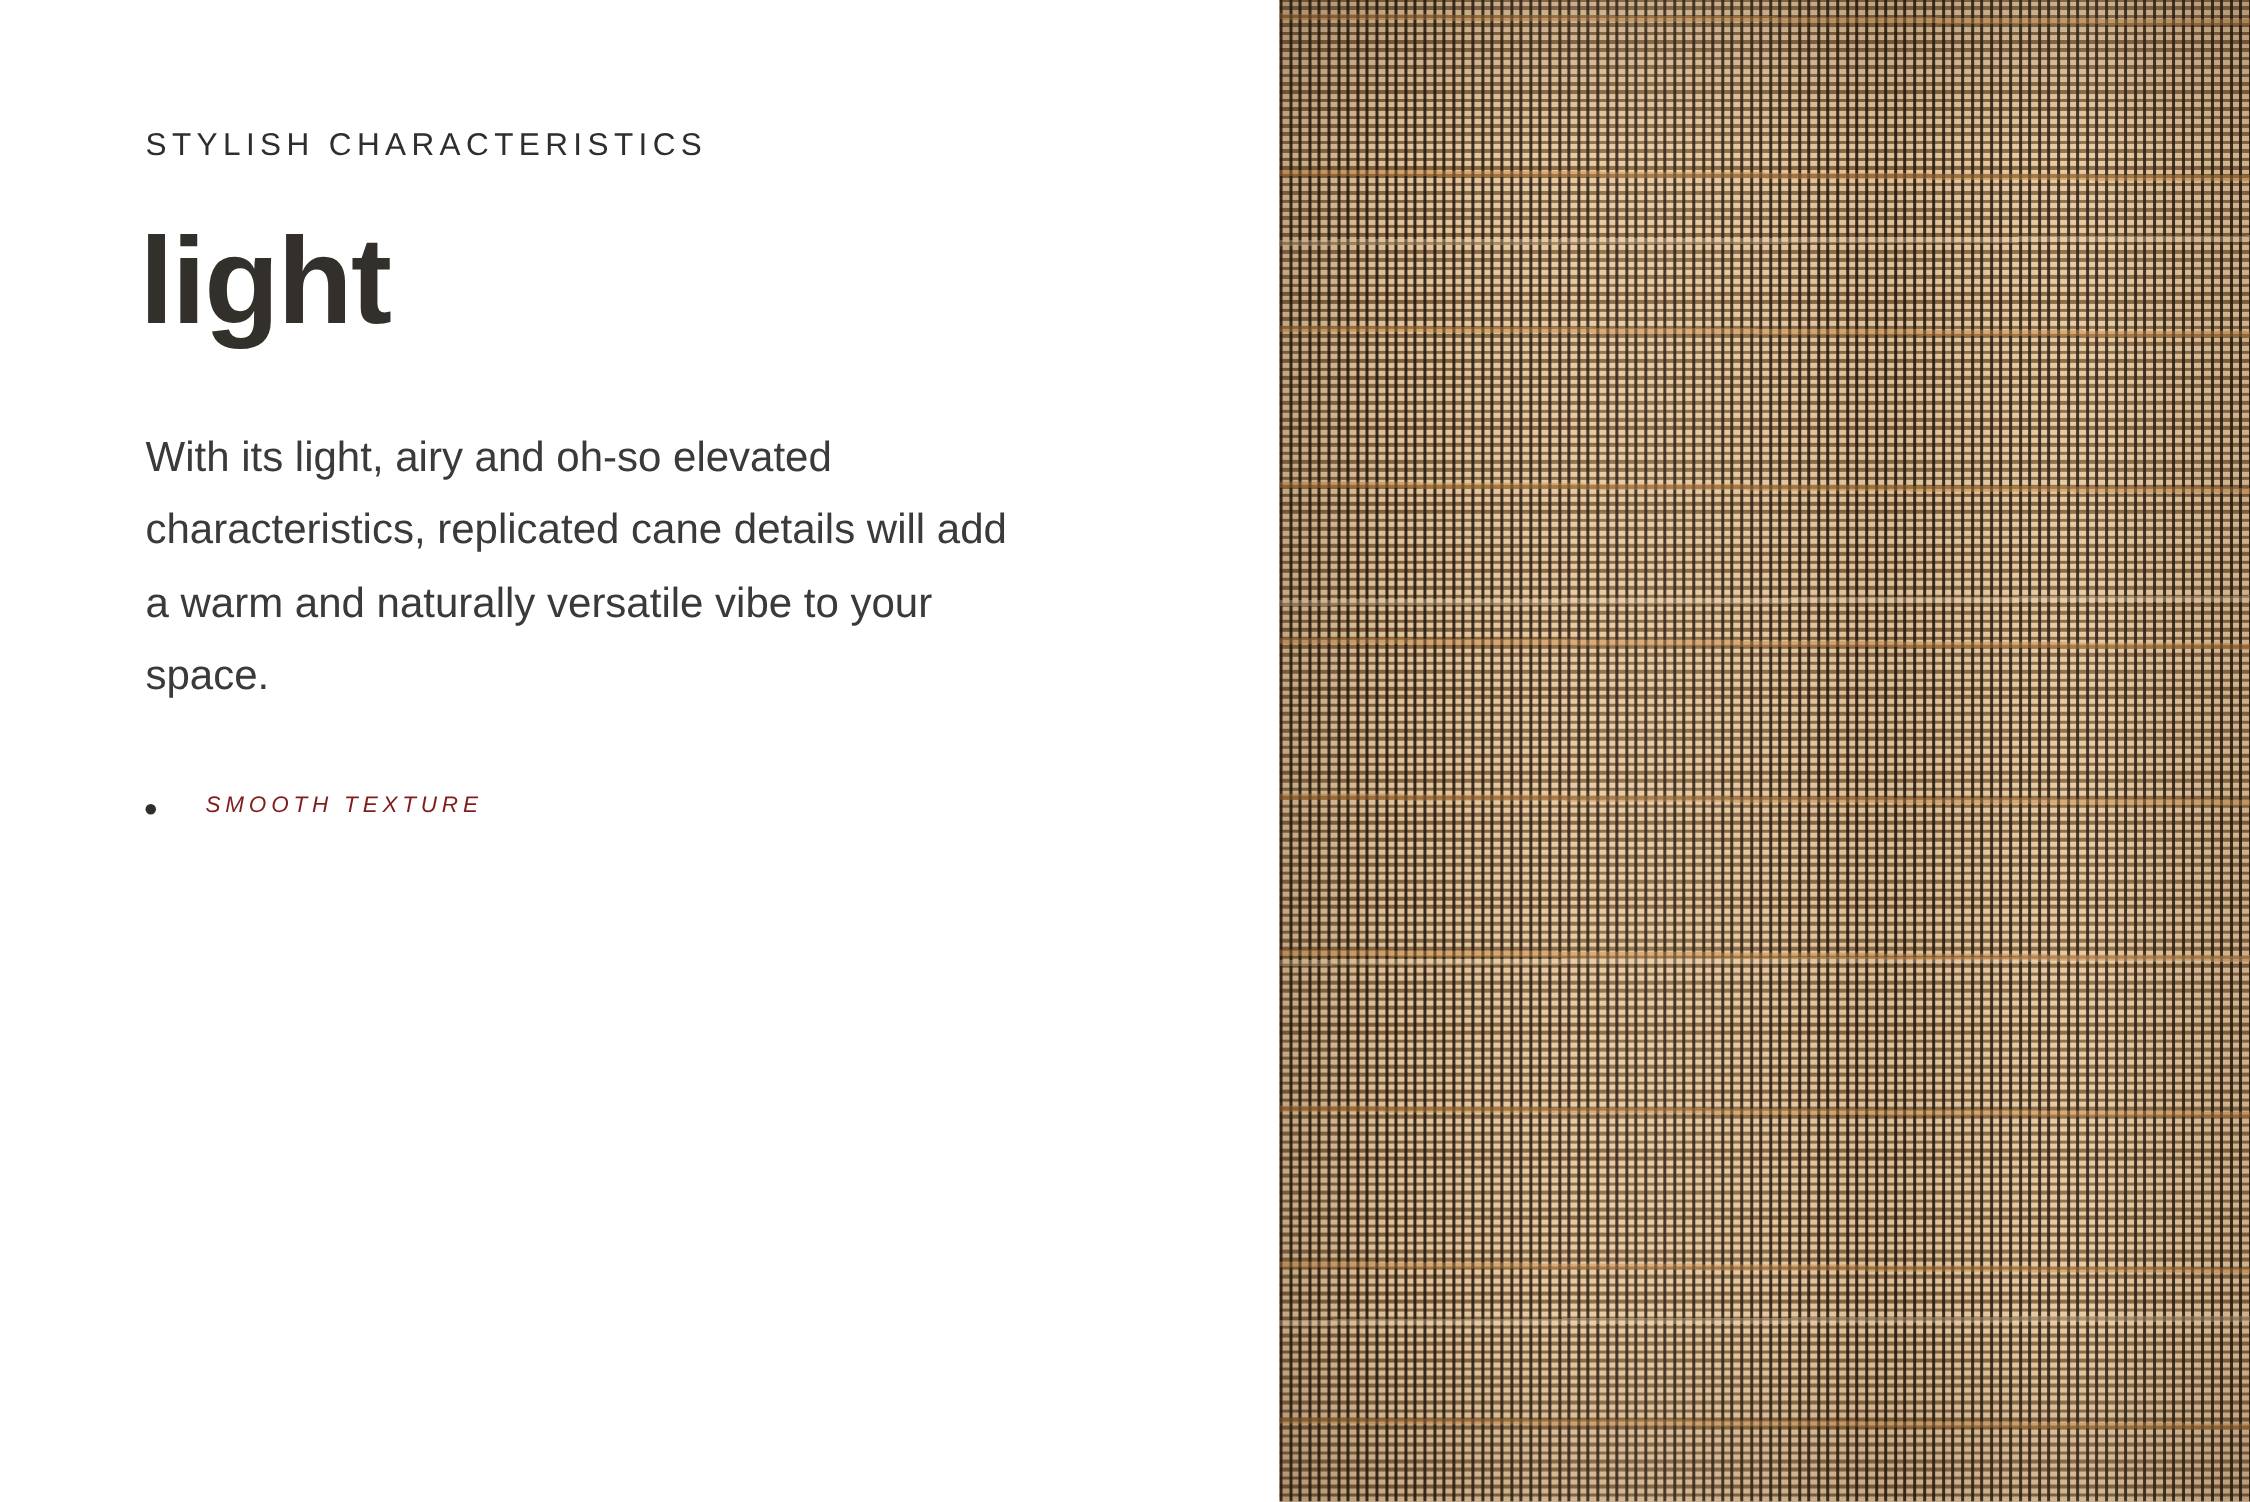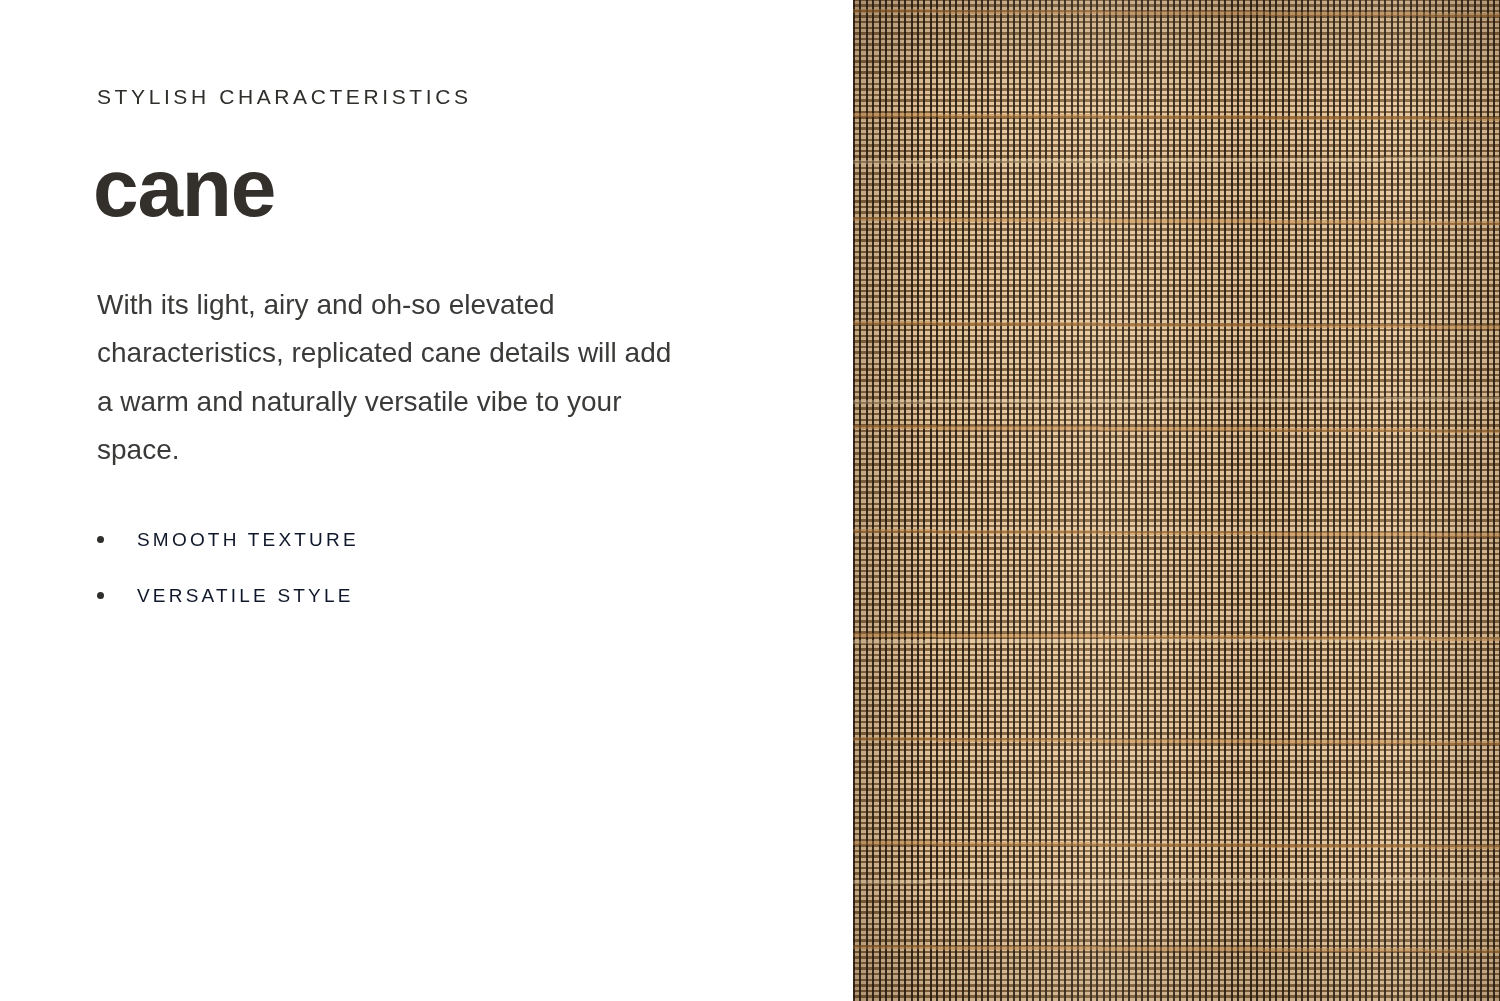--- a/index.html
+++ b/index.html
@@ -65,26 +65,27 @@
   }
 
   .feature-list {
     list-style: none;
     margin: 52px 0 0 0;
     padding: 0;
   }
   .feature-list li {
     position: relative;
     padding-left: 40px;
-    font-size: 19px;
+    font-size: 15px;
     letter-spacing: 3.2px;
-    color: #0f172a;
+    color: #7f1d1d;
     line-height: 1.52;
     margin-bottom: 27px;
     text-transform: uppercase;
+    font-style: italic;
   }
   .feature-list li .bullet {
     position: absolute;
     left: 0px;
     top: 10px;
     width: 7px;
     height: 7px;
     border-radius: 50%;
     background: #2e2e2b;
   }
@@ -184,33 +185,29 @@
 </head>
 <body>
 
 <div class="page">
 
   <div class="text-panel">
 
     <p class="eyebrow">STYLISH CHARACTERISTICS</p>
 
     <h1 class="headline">
-      <span class="line">cane</span>
+      <span class="line">light</span>
     </h1>
 
     <p class="body-copy">With its light, airy and oh-so elevated characteristics, replicated cane details will add a warm and naturally versatile vibe to your space.</p>
 
     <ul class="feature-list">
       <li>
         <span class="bullet"></span>
         <span class="txt-line">SMOOTH TEXTURE</span>
-      </li>
-      <li>
-        <span class="bullet"></span>
-        <span class="txt-line">VERSATILE STYLE</span>
       </li>
     </ul>
 
   </div>
 
   <div class="image-panel">
     <div class="seam"></div>
     <div class="weave"></div>
     <div class="slubs"></div>
     <div class="shade"></div>

